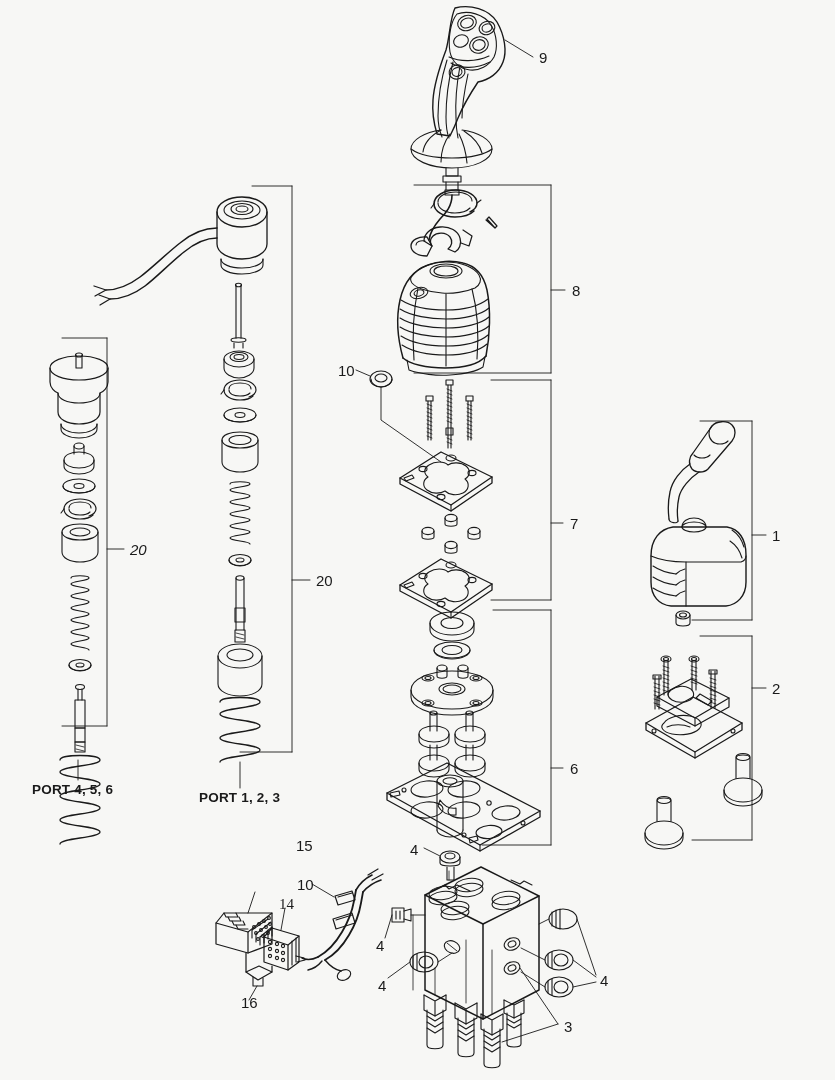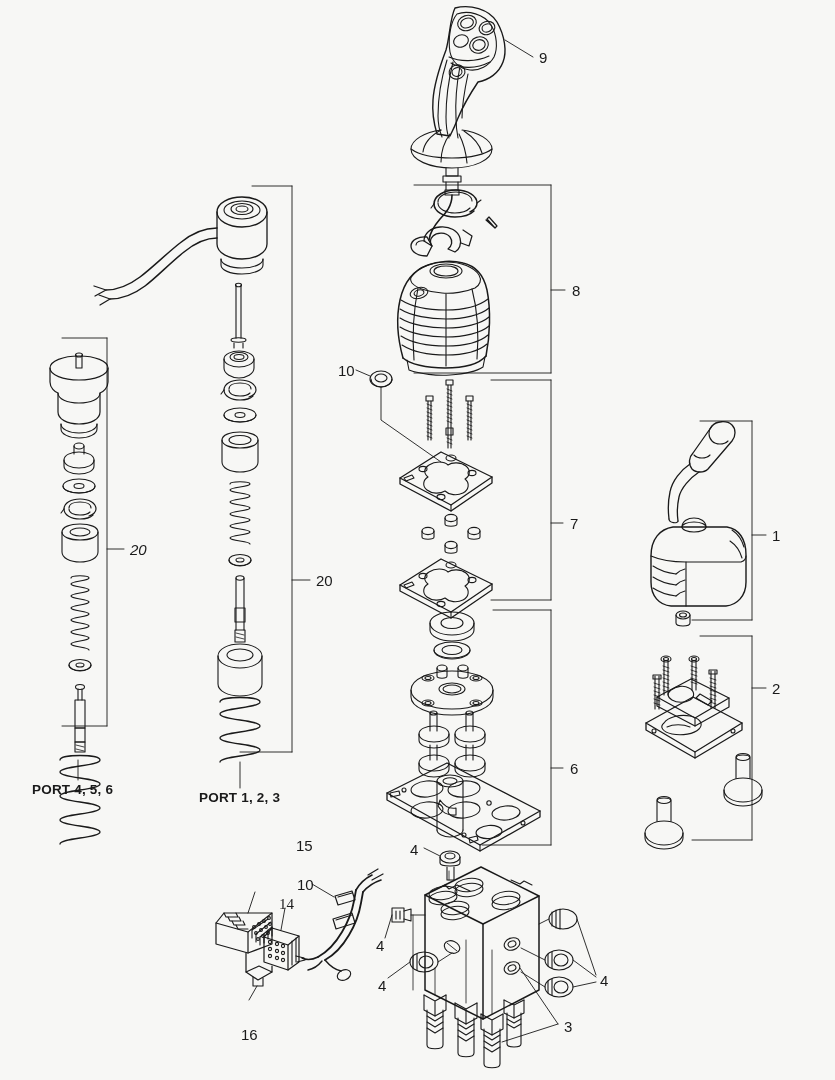--- a/index.html
+++ b/index.html
@@ -752,19 +752,19 @@
 <div class="lbl" style="left:316px;top:573px;">20</div>
 <div class="lbl" style="left:772px;top:528px;">1</div>
 <div class="lbl" style="left:772px;top:681px;">2</div>
 <div class="lbl" style="left:410px;top:842px;">4</div>
 <div class="lbl" style="left:376px;top:938px;">4</div>
 <div class="lbl" style="left:378px;top:978px;">4</div>
 <div class="lbl" style="left:600px;top:973px;">4</div>
 <div class="lbl" style="left:564px;top:1019px;">3</div>
 <div class="lbl" style="left:252px;top:838px;margin-left:44px;">15</div>
 <div class="lbl" style="left:279px;top:897px;font-family:Liberation Serif, serif;">14</div>
-<div class="lbl" style="left:241px;top:1027px;">16</div>
+<div class="lbl" style="left:241px;top:995px;">16</div>
 <div class="lbl" style="left:297px;top:877px;">10</div>
 
 <div class="portlbl" style="left:32px;top:782px;text-align:center;">PORT 4, 5, 6</div>
 <div class="portlbl" style="left:199px;top:790px;text-align:right;">PORT 1, 2, 3</div>
 
 </div>
 
 </body></html>

